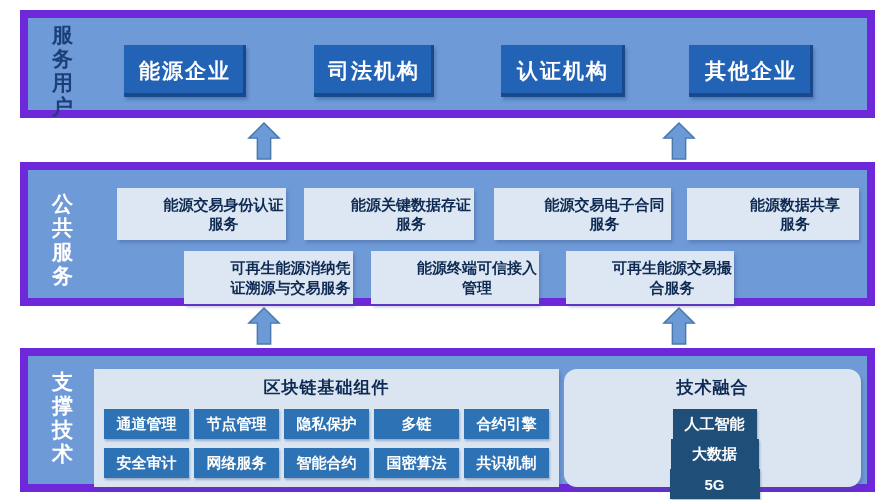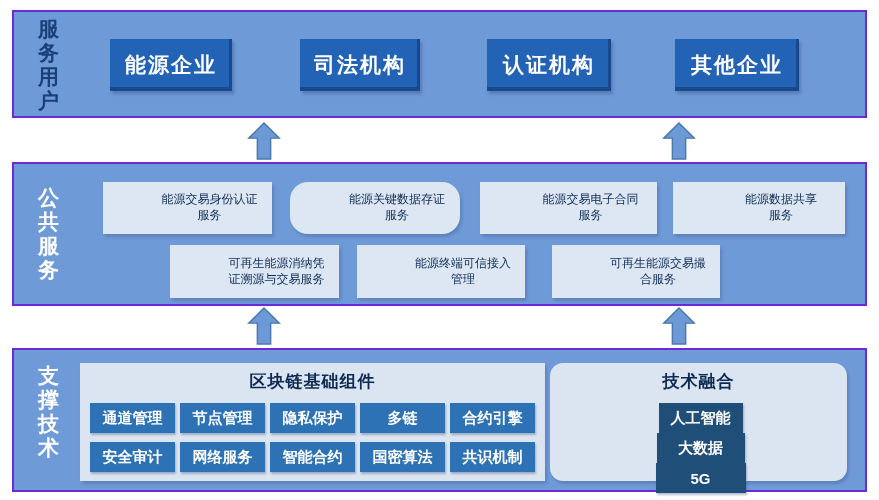--- a/index.html
+++ b/index.html
@@ -1,22 +1,22 @@
 <!DOCTYPE html>
 <html><head>
 <meta charset="utf-8">
 <style>
   html,body { margin:0; padding:0; background:#ffffff; }
   .canvas {
     position:relative; width:879px; height:500px; background:#ffffff;
     font-family:"Liberation Sans", sans-serif; overflow:hidden;
   }
   .band {
-    position:absolute; left:12px; width:855px; box-sizing:border-box;
-    background:#6f9ad8; border:2px solid #6d28d9;
+    position:absolute; left:20px; width:855px; box-sizing:border-box;
+    background:#6f9ad8; border:8px solid #6d28d9;
   }
   .band-users    { top:10px;  height:108px; }
   .band-services { top:162px; height:144px; }
   .band-tech     { top:348px; height:144px; }
 
   .vlabel {
     position:absolute; left:22px; width:26px; text-align:center;
     font-weight:bold; font-size:21px; line-height:1.15;
     word-break:break-all; color:#ffffff; letter-spacing:1px;
   }
@@ -25,21 +25,21 @@
   .user-box {
     position:absolute; top:27px; height:52px; box-sizing:border-box;
     background:#2263b5; color:#ffffff; font-weight:bold; font-size:21px;
     display:flex; align-items:center; justify-content:center;
     box-shadow: inset -3px -4px 0 rgba(13,48,100,0.5), 2px 3px 3px rgba(40,70,120,0.35);
     letter-spacing:2px;
   }
 
   .svc {
     position:absolute; box-sizing:border-box;
-    background:#dde7f3; color:#0e2a52; font-weight:normal; font-size:12px;
+    background:#dde7f3; color:#0e2a52; font-weight:bold; font-size:15px;
     display:flex; align-items:center; justify-content:center; text-align:center;
     white-space:pre-line; line-height:1.3;
     box-shadow: 2px 3px 3px rgba(60,90,140,0.35);
     padding-left: 44px;
   }
   .svc-r1 { top:18px; height:52px; }
   .svc-r2 { top:81px; height:53px; }
 
   .panel {
     position:absolute; top:13px; height:118px; box-sizing:border-box;
@@ -85,21 +85,21 @@
   </svg>
   <svg class="arrow" style="left:661px;top:122px;" viewBox="0 0 34 40">
     <polygon points="17,1 33,17 24,17 24,39 10,39 10,17 1,17" fill="#6c9ad6" stroke="#4a78ad" stroke-width="1.5"></polygon>
   </svg>
 
   <div class="band band-services">
     <div class="vlabel" style="top:22px;">公共服务</div>
 
     <div class="svc svc-r1" style="left:89px;width:169px;">能源交易身份认证
 服务</div>
-    <div class="svc svc-r1" style="left:276px;width:170px;border-radius:18px;">能源关键数据存证
+    <div class="svc svc-r1" style="left:276px;width:170px;">能源关键数据存证
 服务</div>
     <div class="svc svc-r1" style="left:466px;width:177px;">能源交易电子合同
 服务</div>
     <div class="svc svc-r1" style="left:659px;width:172px;">能源数据共享
 服务</div>
 
     <div class="svc svc-r2" style="left:156px;width:169px;">可再生能源消纳凭
 证溯源与交易服务</div>
     <div class="svc svc-r2" style="left:343px;width:168px;">能源终端可信接入
 管理</div>

